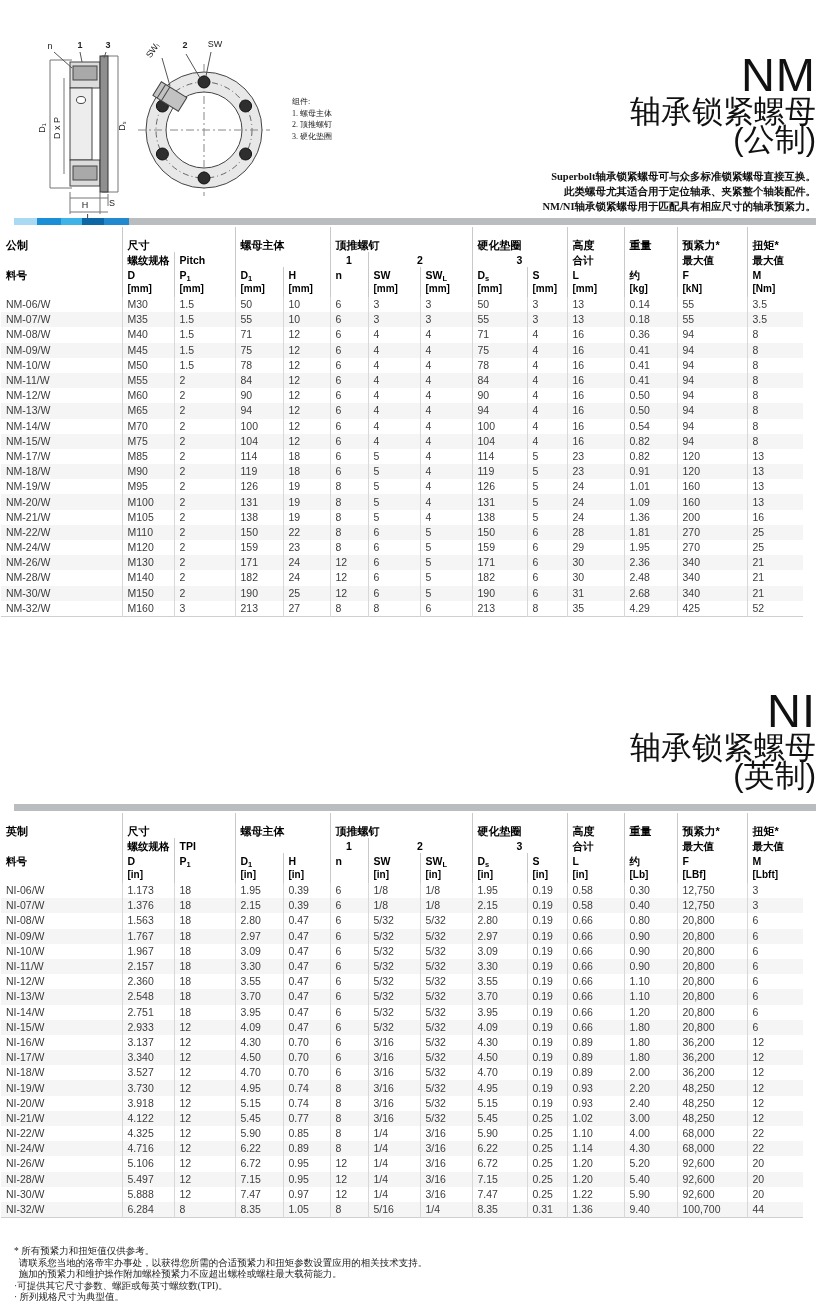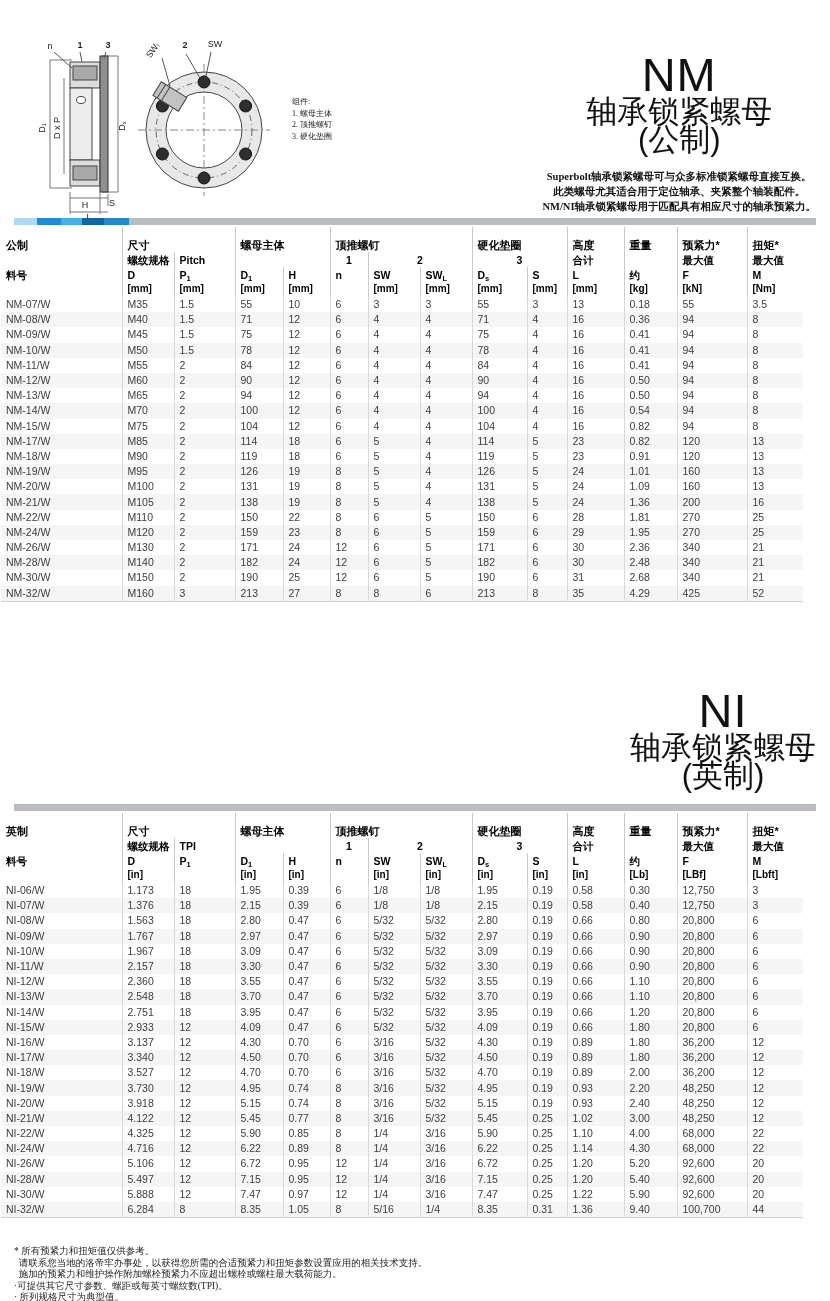--- a/index.html
+++ b/index.html
@@ -1,21 +1,21 @@
 <!DOCTYPE html>
 <html><head>
 <meta charset="utf-8">
 <style>
   html,body{margin:0;padding:0;background:#ffffff;}
   body{width:830px;height:1301px;position:relative;font-family:"Liberation Sans",sans-serif;color:#1a1a1a;overflow:hidden;}
 
   .abs{position:absolute;}
 
   
-  .title-block{position:absolute;right:14px;text-align:center;}
+  .title-block{position:absolute;right:14px;text-align:right;}
   .big-code{font-size:47px;font-weight:200;line-height:46px;letter-spacing:1px;color:#111;}
   .sub-title{font-size:31px;font-weight:300;line-height:28px;color:#111;}
   .desc{margin-top:15px;font-family:"Liberation Serif","DejaVu Serif",serif;font-weight:bold;font-size:10.5px;line-height:15px;color:#111;}
 
   
   .brand-bar{position:absolute;left:14px;width:802px;height:7px;display:flex;}
   .brand-bar span{display:block;height:7px;}
 
   
   .legend{position:absolute;left:292px;top:96px;font-family:"Liberation Serif","DejaVu Serif",serif;font-size:8px;line-height:11.5px;color:#222;}
@@ -225,20 +225,36 @@
       <td>[mm]</td>
       <td>[mm]</td>
       <td>[mm]</td>
       <td>[kg]</td>
       <td>[kN]</td>
       <td>[Nm]</td>
     </tr>
   </thead>
   <tbody>
       <tr>
+        <td>NM-06/W</td>
+        <td>M30</td>
+        <td>1.5</td>
+        <td>50</td>
+        <td>10</td>
+        <td>6</td>
+        <td>3</td>
+        <td>3</td>
+        <td>50</td>
+        <td>3</td>
+        <td>13</td>
+        <td>0.14</td>
+        <td>55</td>
+        <td>3.5</td>
+      </tr>
+      <tr>
         <td>NM-07/W</td>
         <td>M35</td>
         <td>1.5</td>
         <td>55</td>
         <td>10</td>
         <td>6</td>
         <td>3</td>
         <td>3</td>
         <td>55</td>
         <td>3</td>

